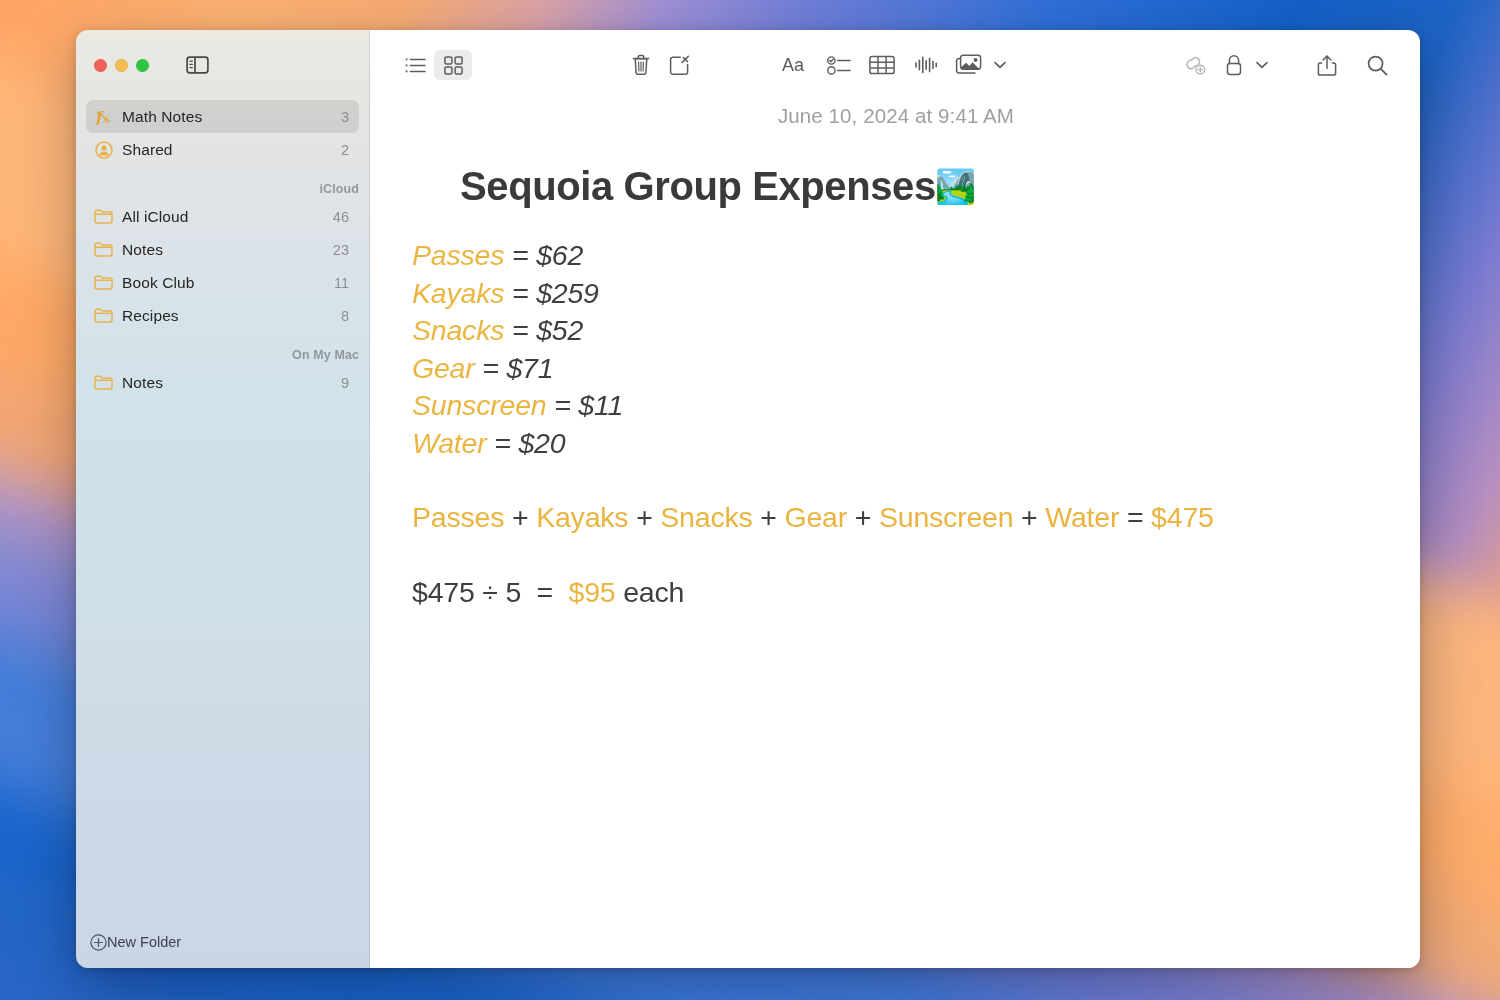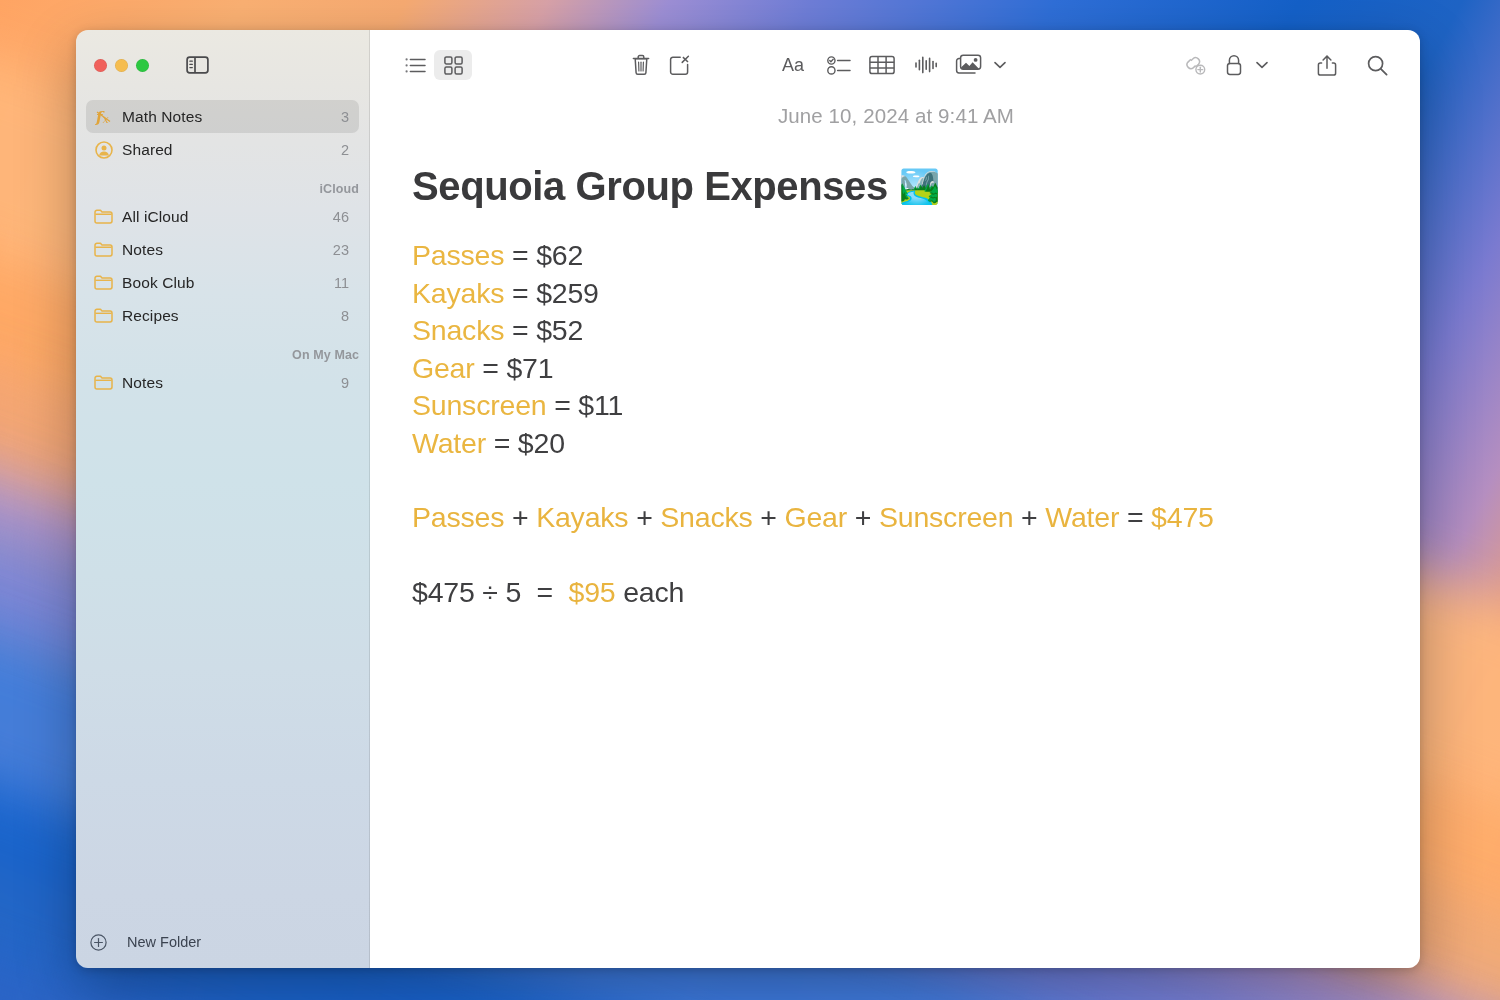--- a/index.html
+++ b/index.html
@@ -157,21 +157,21 @@
     letter-spacing: .1px;
     text-align: right;
   }
 
   #sb-footer {
     flex: none;
     height: 52px;
     display: flex;
     align-items: center;
     padding-left: 14px;
-    gap: 20px;
+    gap: 0;
     cursor: pointer;
   }
   #sb-footer .nf-label {
     font-size: 14.5px;
     color: #3b4350;
   }
 
   
   #notepane {
     flex: 1 1 auto;
@@ -215,30 +215,32 @@
   }
   #note-title {
     font-size: 40px;
     font-weight: bold;
     color: #3a3a3c;
     letter-spacing: -.4px;
     margin-top: 36px;
     padding-left: 0px;
     display: flex;
     align-items: center;
-    gap: 12px;
+    gap: 0;
+    margin-left: 48px;
   }
   #note-title .emoji { font-size: 33px; line-height: 1; }
 
   .nb-line {
     font-size: 28.5px;
     color: #3f3f41;
     line-height: 37.5px;
     white-space: nowrap;
     letter-spacing: -.2px;
+    font-style: italic;
   }
   .nb-block-expenses { margin-top: 28px; }
   .nb-block-sum { margin-top: 37px; }
   .nb-block-split { margin-top: 37px; }
   .tok { color: #eab641; }
   .tok-b { color: #e9b43f; }
   .op { color: #3f3f41; }
 
   
   .sumline { font-size: 28.5px; line-height: 37.5px; letter-spacing: -.2px; white-space: nowrap; }

